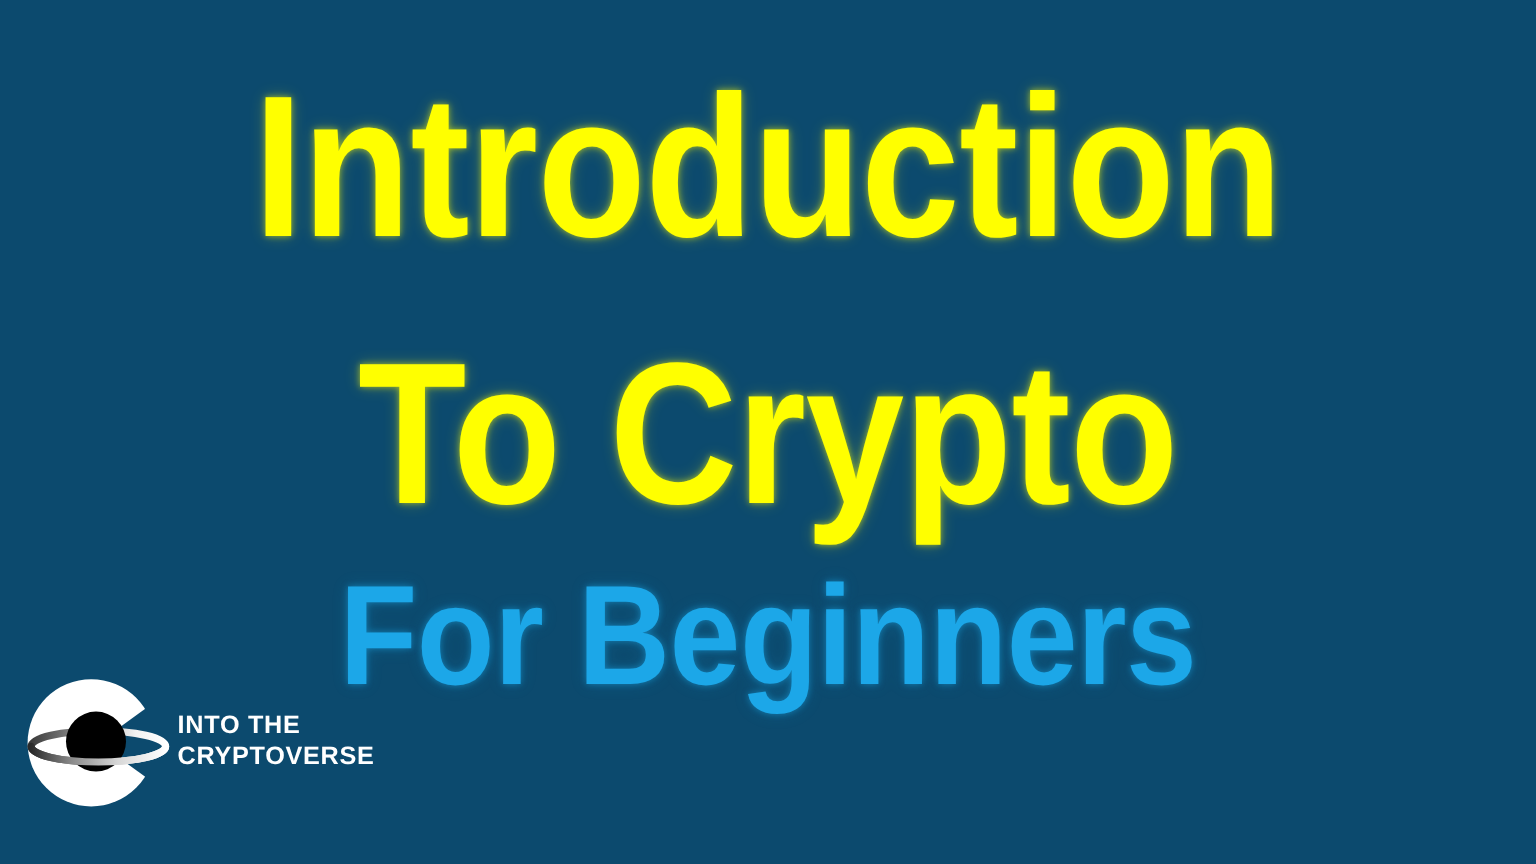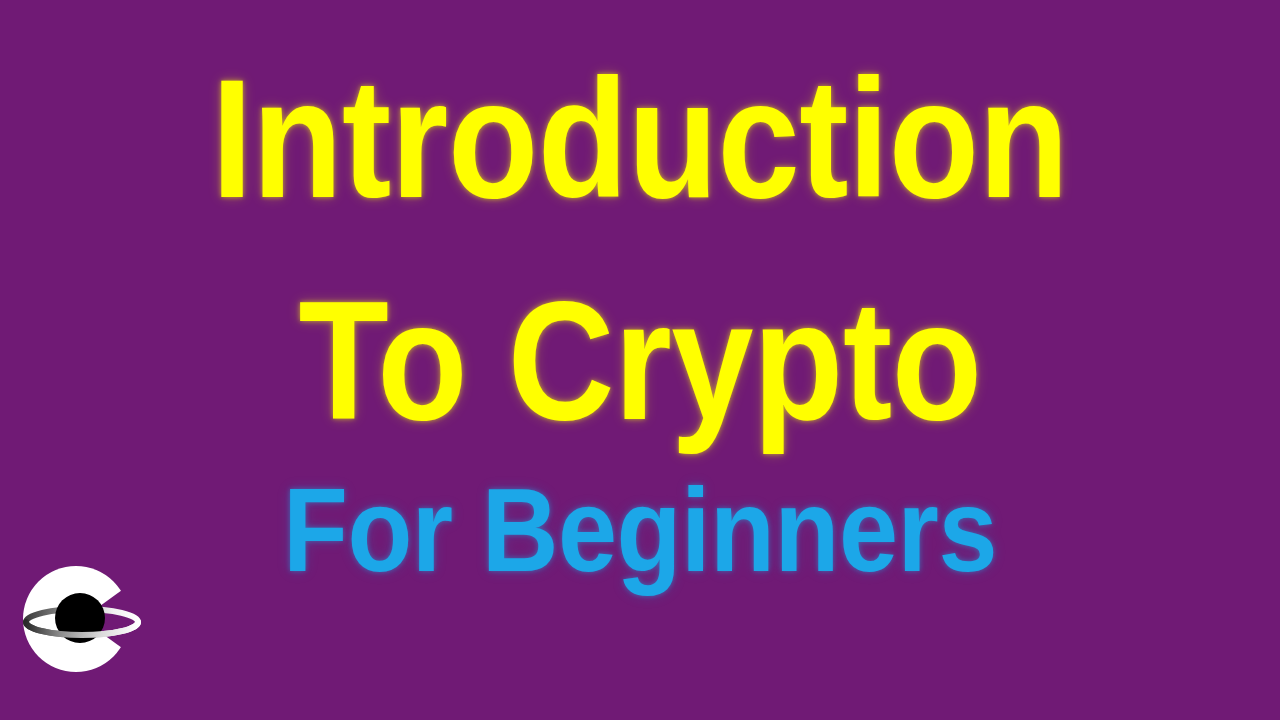--- a/index.html
+++ b/index.html
@@ -12,21 +12,21 @@
     width: 1280px;
     height: 720px;
     overflow: hidden;
     font-family: "Liberation Sans", "DejaVu Sans", sans-serif;
   }
 
   #slide {
     position: relative;
     width: 1280px;
     height: 720px;
-    background: #701a75;
+    background: #0c4a6e;
   }
 
   
   .title-block {
     position: absolute;
     left: 0;
     top: 0;
     width: 1280px;
     height: 600px;
     text-align: center;
@@ -147,16 +147,20 @@
         <circle cx="56" cy="63" r="53" fill="#ffffff" mask="url(#wedgeMask)"></circle>
 
         <ellipse cx="62" cy="66" rx="56" ry="13" fill="none" stroke="url(#ringGrad)" stroke-width="6"></ellipse>
 
         <circle cx="60" cy="62" r="25" fill="#000000"></circle>
 
         <path d="M 6 66 A 56 13 0 0 0 118 66" fill="none" stroke="url(#ringGradLower)" stroke-width="6" stroke-linecap="round"></path>
       </svg>
     </div>
 
+    <div class="logo-text">
+      <span class="lt-row">INTO THE</span>
+      <span class="lt-row">CRYPTOVERSE</span>
+    </div>
 
   </div>
 
 </div>
 
 </body></html>

